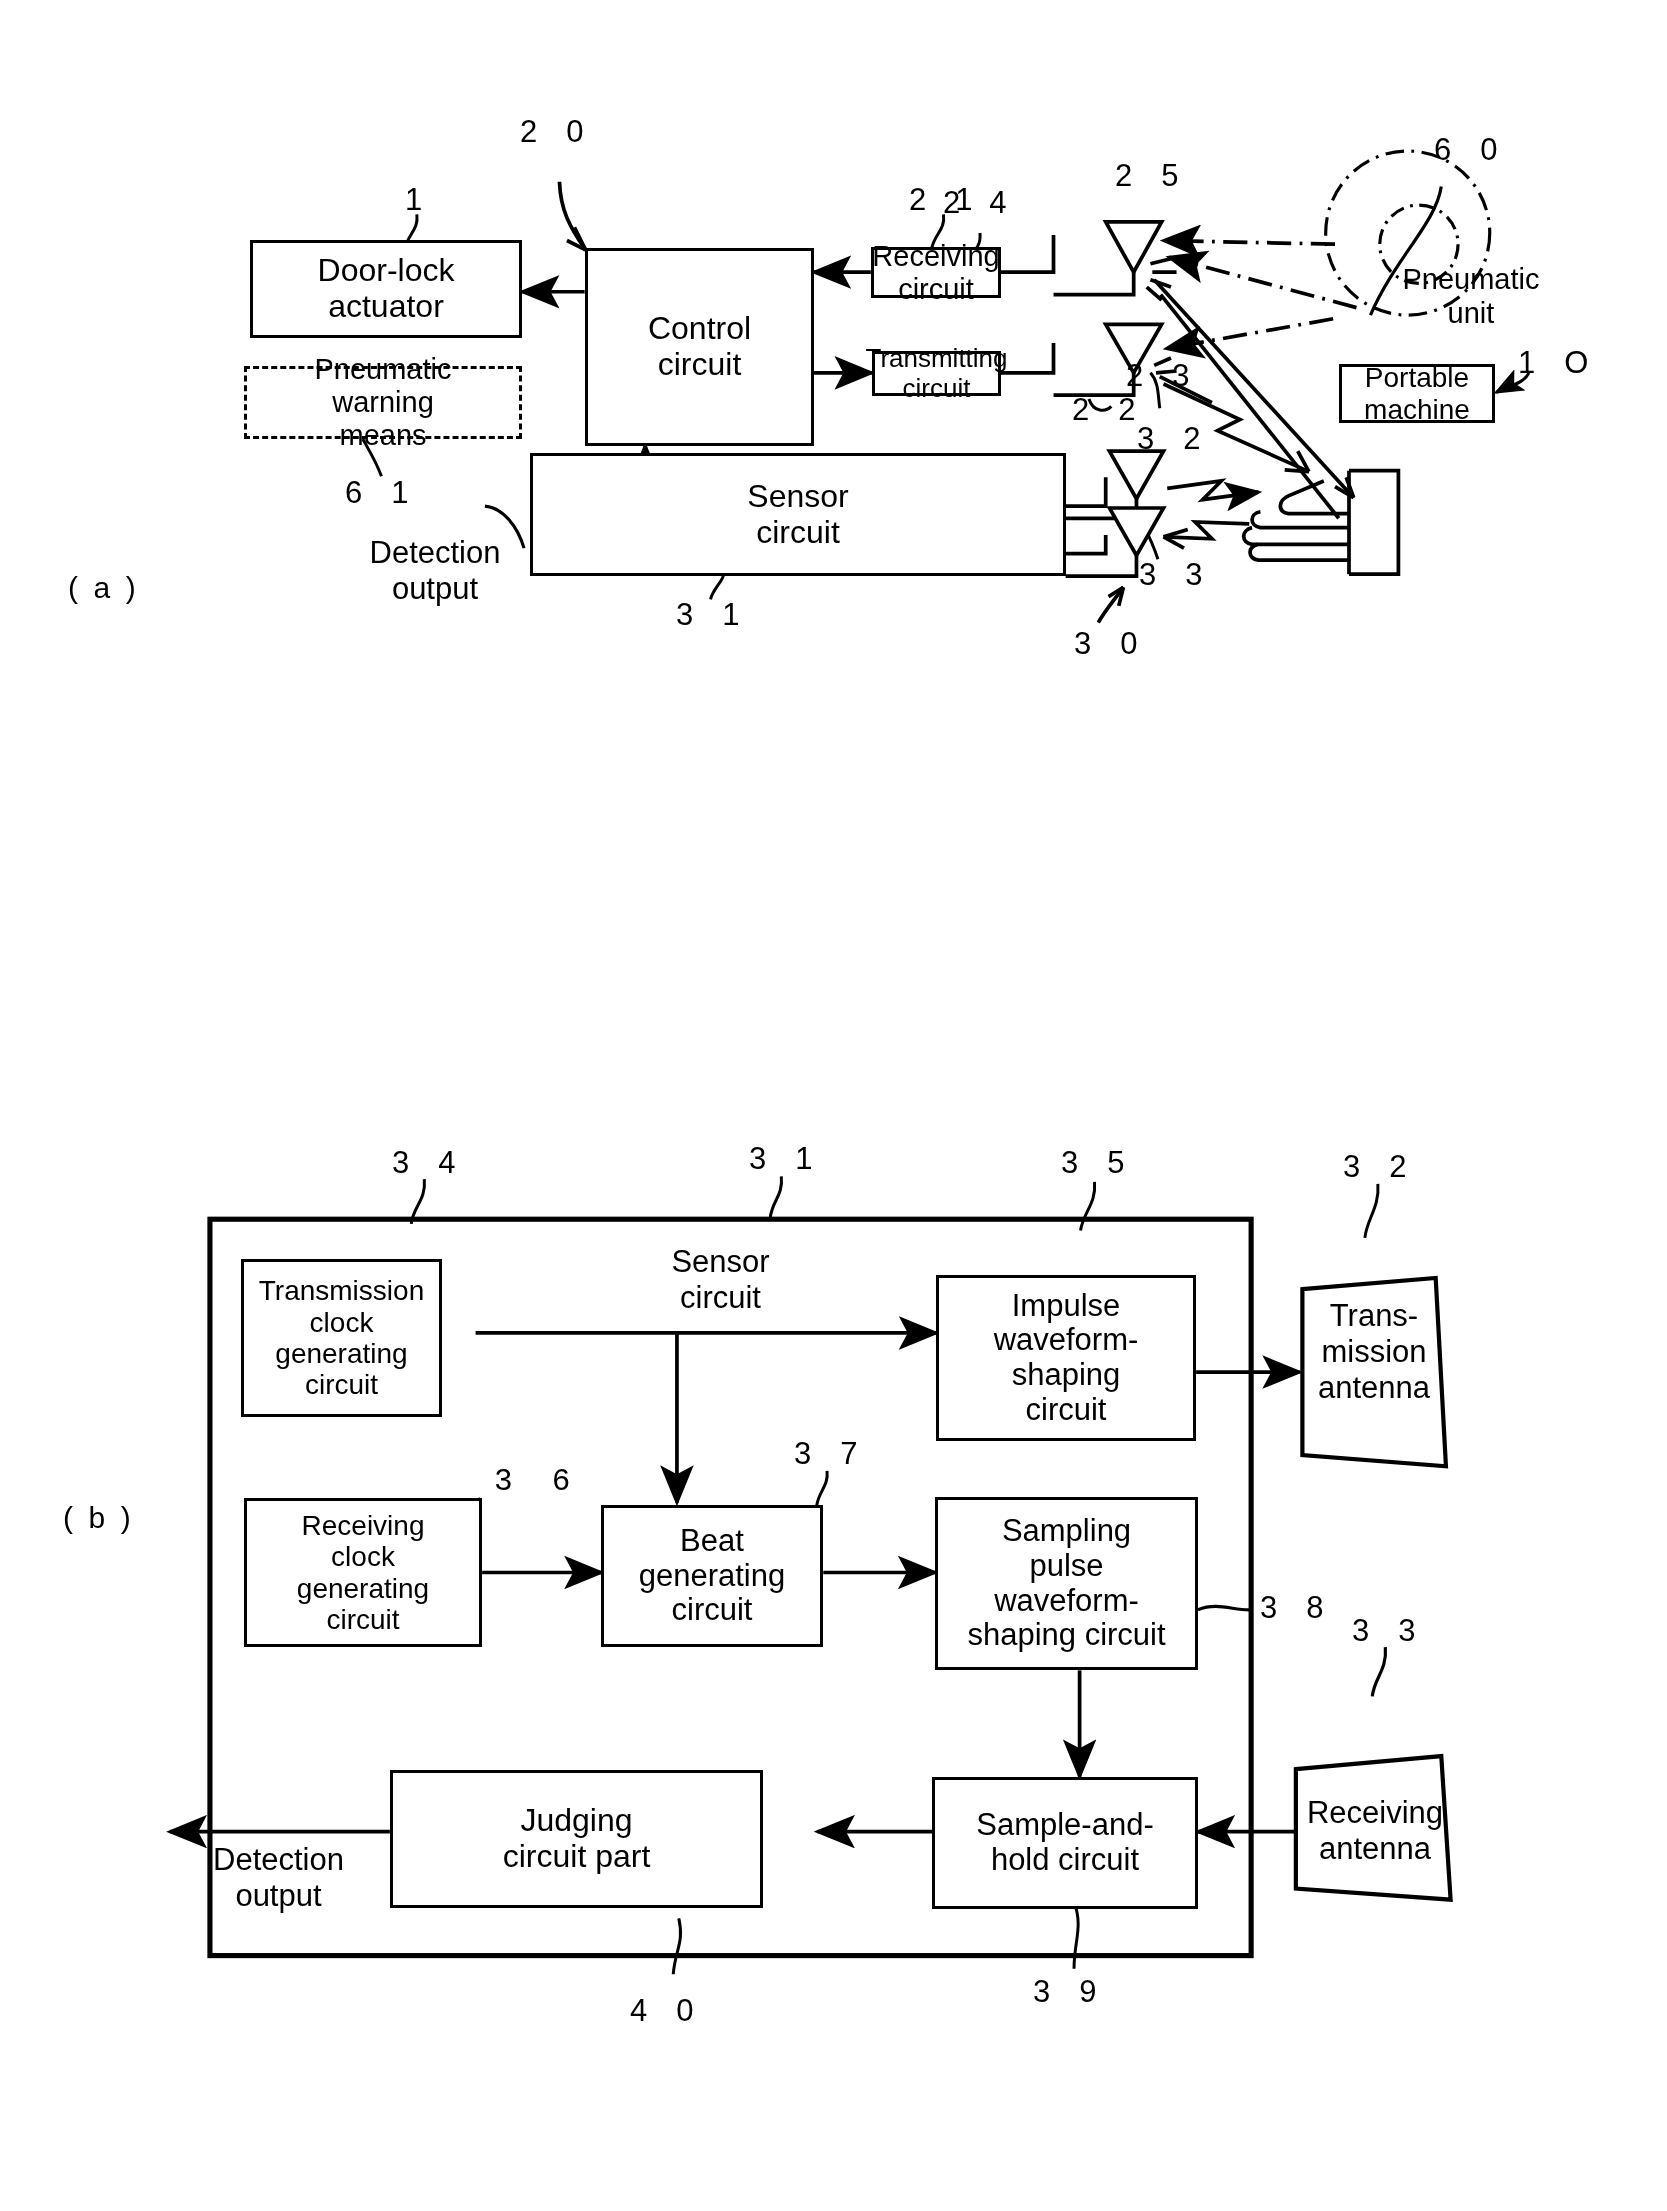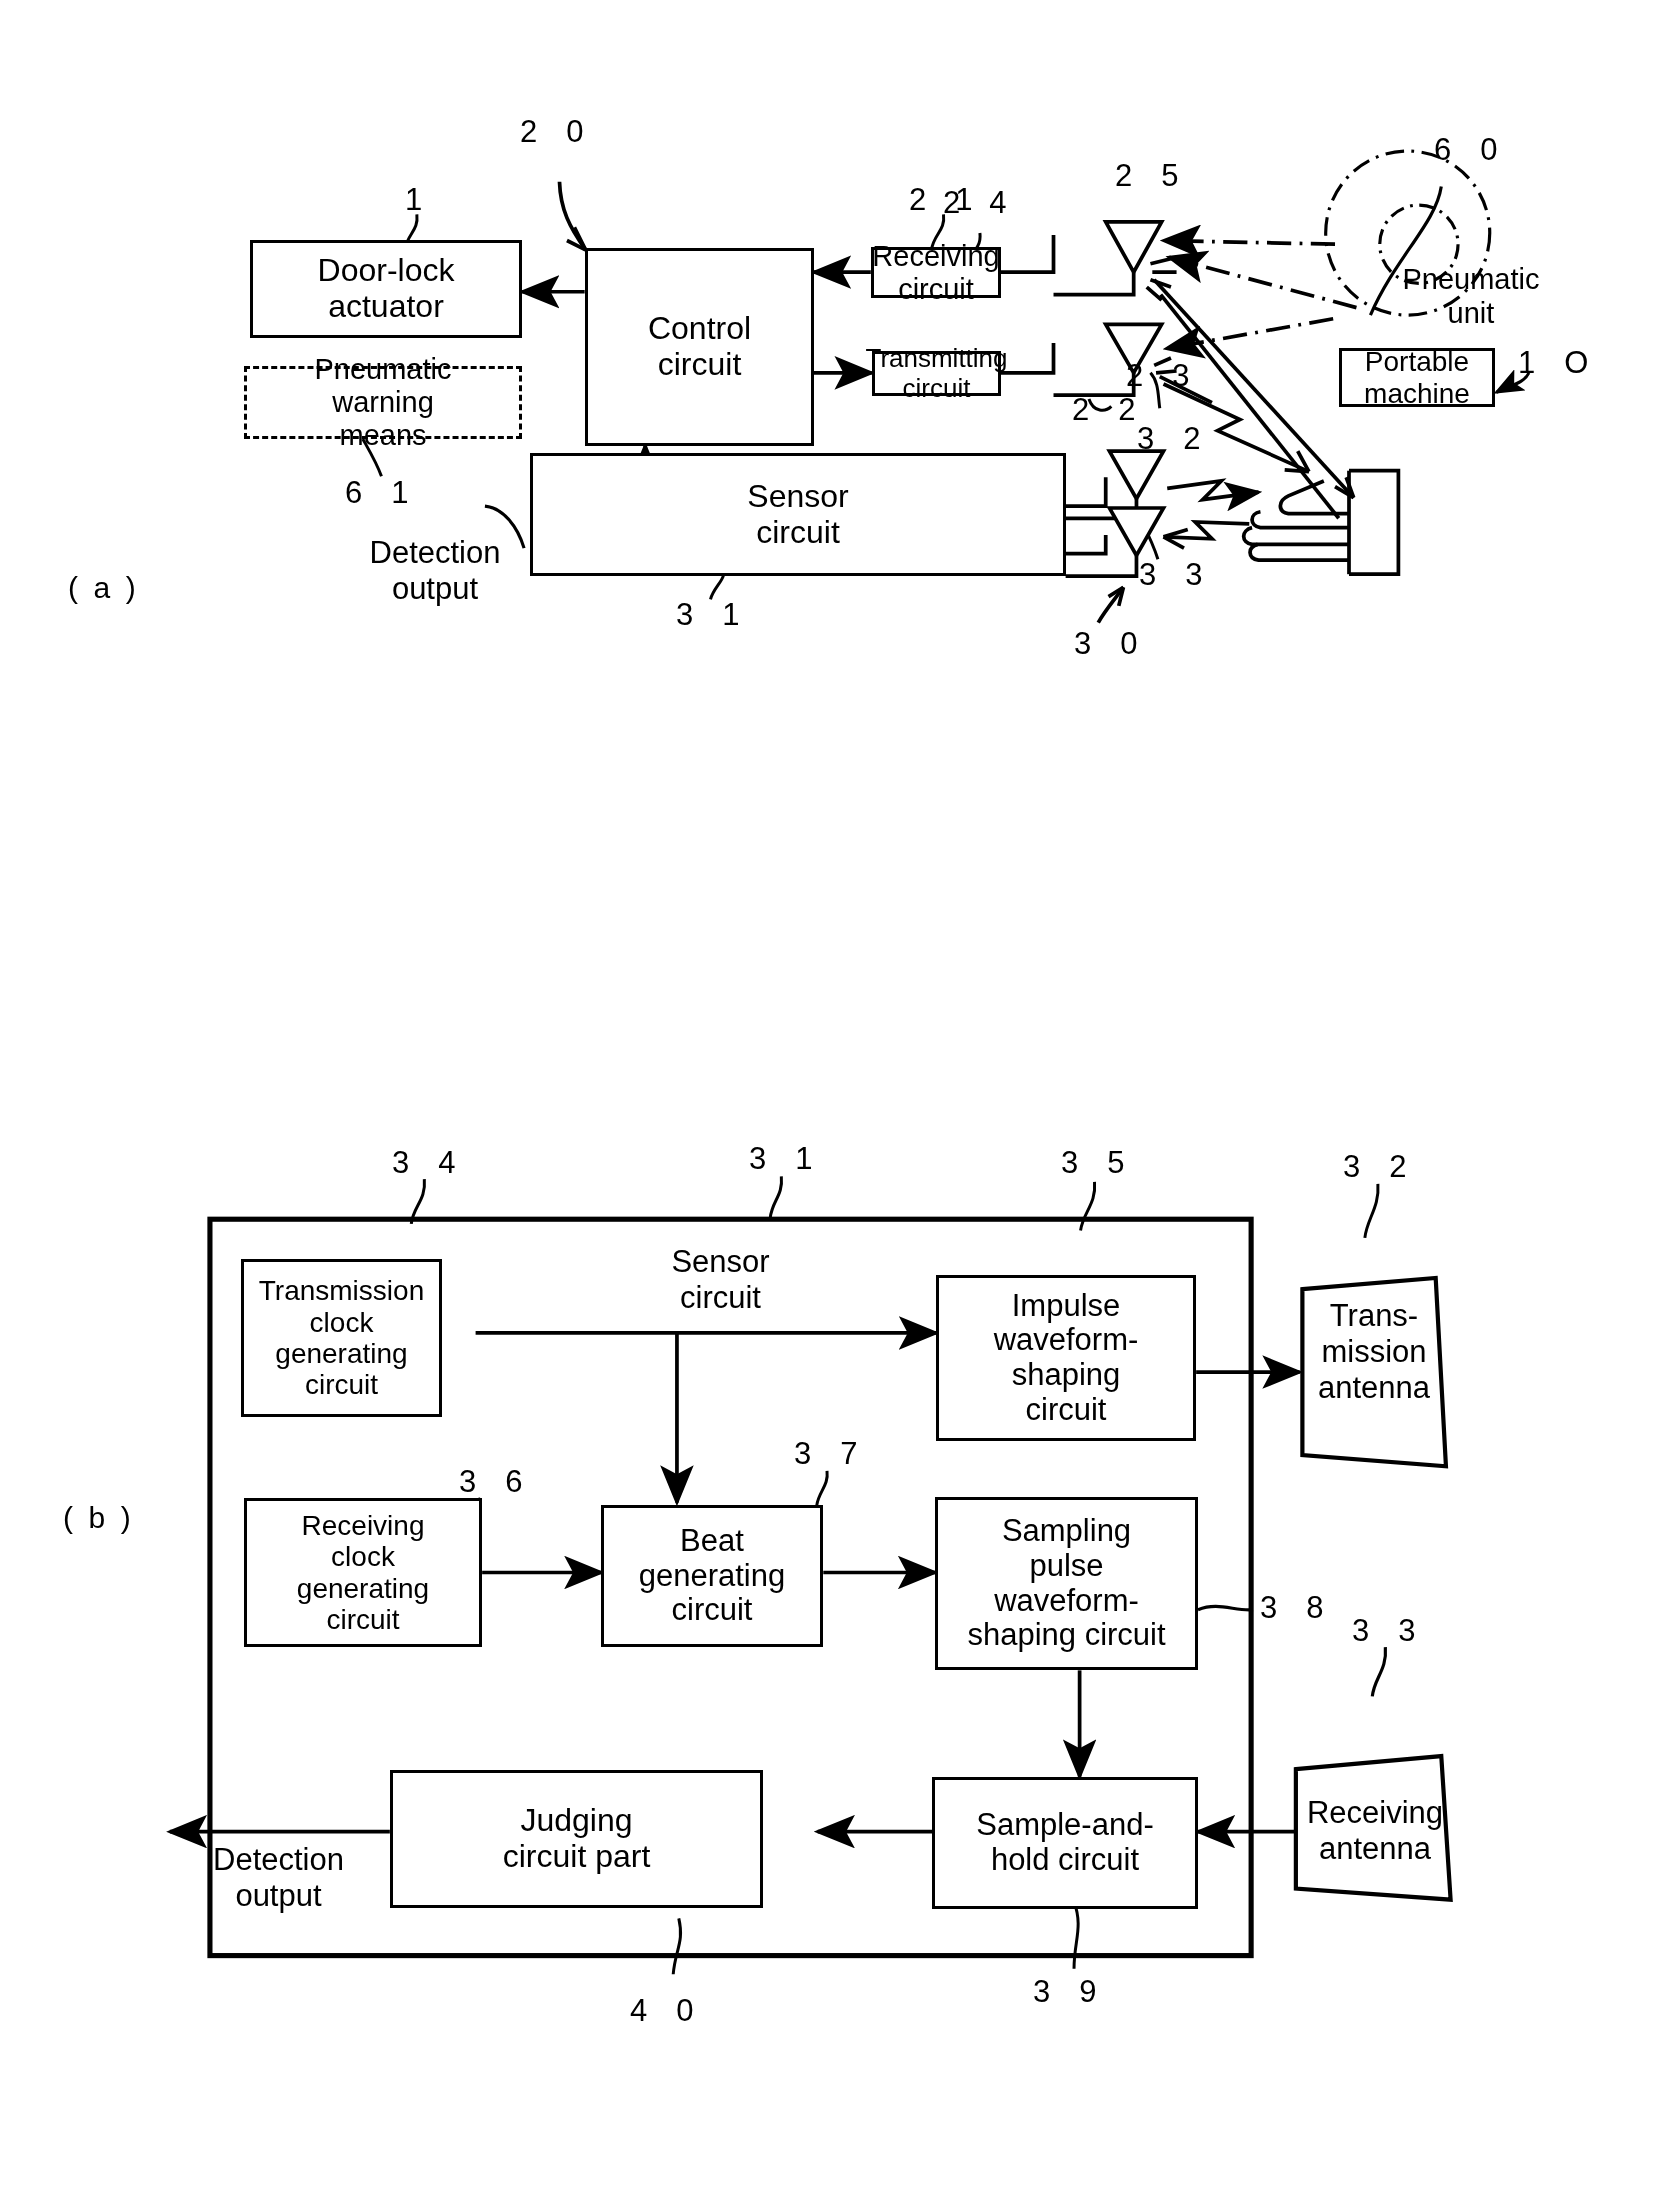--- a/index.html
+++ b/index.html
@@ -194,21 +194,21 @@
   <div class="bx t28" style="left:872px;top:351px;width:129px;height:45px;">
       <span style="white-space: pre-line;">Transmitting
 circuit</span>
     </div>
 
   <div class="bx t34" style="left:530px;top:453px;width:536px;height:123px;">
       <span style="white-space: pre-line;">Sensor
 circuit</span>
     </div>
 
-  <div class="bx t30" style="left:1339px;top:348px;width:156px;height:59px;">
+  <div class="bx t30" style="left:1339px;top:364px;width:156px;height:59px;">
       <span style="white-space: pre-line;">Portable
 machine</span>
     </div>
 
   <div class="plain t31" style="left: 1378px; top: 263px; width: 186px; white-space: pre-line;">Pneumatic
 unit</div>
 
   <div class="plain t33" style="left: 328px; top: 535px; width: 214px; white-space: pre-line;">Detection
 output</div>
 
@@ -283,21 +283,21 @@
   <div class="plain t33" style="left: 1298px; top: 1795px; width: 154px; white-space: pre-line;">Receiving
 antenna</div>
 
   <div class="plain t33" style="left: 175px; top: 1842px; width: 207px; white-space: pre-line;">Detection
 output</div>
 
   <div class="refnum" style="left:392px;top:1145px;">3 4</div>
   <div class="refnum" style="left:749px;top:1141px;">3 1</div>
   <div class="refnum" style="left:1061px;top:1145px;">3 5</div>
   <div class="refnum" style="left:1343px;top:1149px;">3 2</div>
-  <div class="refnum" style="left:459px;top:1464px;">3 6</div>
+  <div class="refnum" style="left:494px;top:1464px;font-family:Liberation Mono, monospace;">3 6</div>
   <div class="refnum" style="left:794px;top:1436px;">3 7</div>
   <div class="refnum" style="left:1260px;top:1590px;">3 8</div>
   <div class="refnum" style="left:1352px;top:1613px;">3 3</div>
   <div class="refnum" style="left:630px;top:1978px;margin-top:15px;">4 0</div>
   <div class="refnum" style="left:1033px;top:1974px;">3 9</div>
 
 </div>
 
 
 </body></html>

